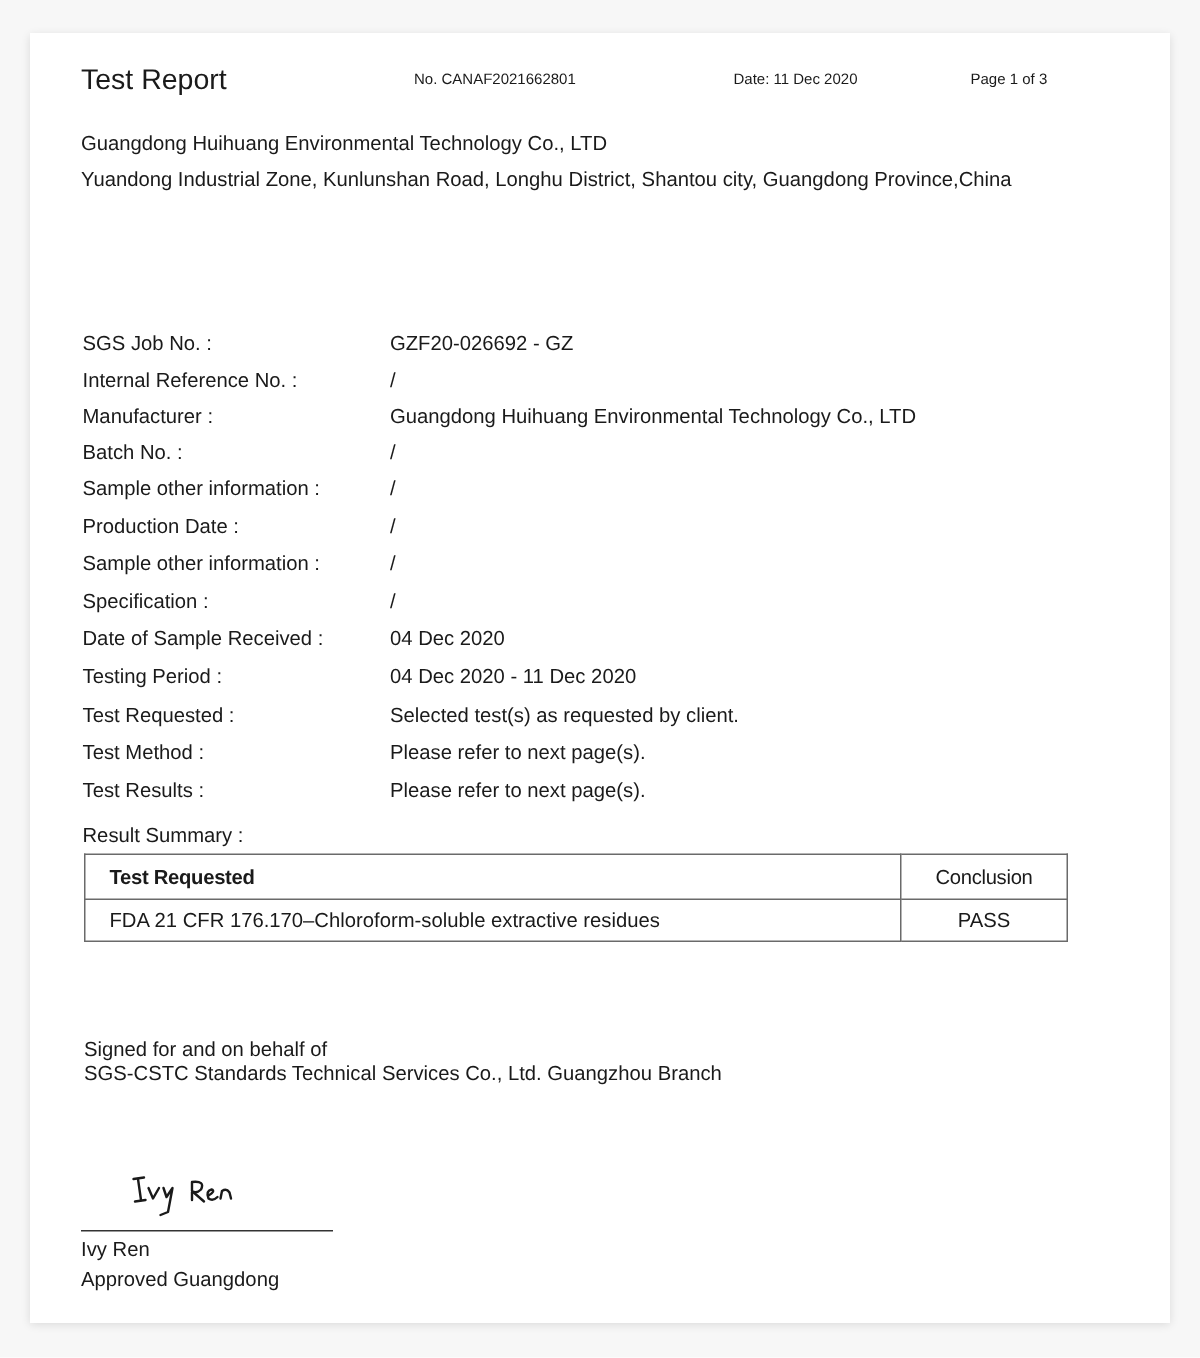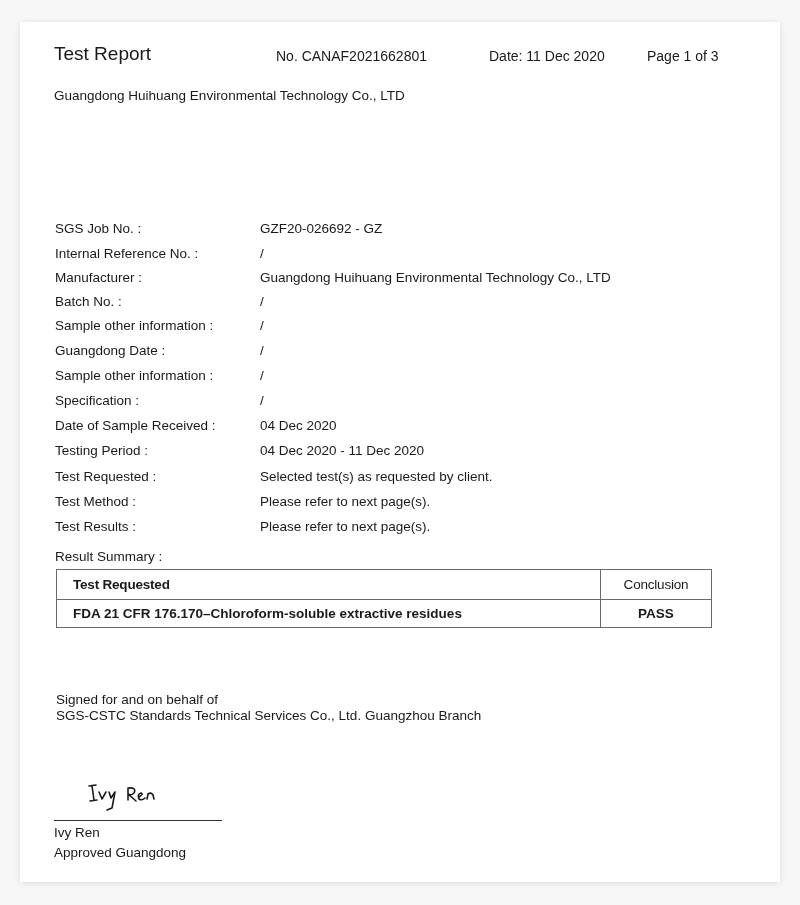--- a/index.html
+++ b/index.html
@@ -8,70 +8,71 @@
     font-family: "Liberation Sans", sans-serif; color: #1a1a1a;
     position: relative; overflow: hidden;
   }
   .page {
     position: absolute; left: 20px; top: 22px; width: 760px; height: 860px;
     background: #ffffff;
     box-shadow: 0 1px 6px rgba(0,0,0,0.12);
   }
   .abs { position: absolute; white-space: nowrap; }
   .title { left: 34px; top: 21px; font-size: 19px; }
-  .hdr { top: 26px; font-size: 14px; }
+  .hdr { top: 26px; font-size: 10px; }
   .body13 { font-size: 13.5px; }
   .row-label { left: 35px; font-size: 13.5px; }
   .row-value { left: 240px; font-size: 13.5px; }
   table.summary {
     position: absolute; left: 36px; top: 547px; width: 656px;
     border-collapse: collapse; font-size: 13.5px;
   }
   table.summary td, table.summary th {
     border: 1px solid #6a6a6a; height: 27px; padding: 0 16px;
-    font-weight: bold; text-align: left;
+    font-weight: normal; text-align: left;
   }
   table.summary th { height: 29px; font-weight: bold; letter-spacing: -0.2px; }
   table.summary .concl { width: 110px; text-align: center; padding: 0; }
   table.summary th.concl { font-weight: normal; margin-top: 19px; }
   .sigline {
     position: absolute; left: 34px; top: 798px; width: 168px; height: 1px;
     background: #333;
   }
   .sig-svg { position: absolute; left: 62px; top: 760px; }
 </style>
 </head>
 <body>
 
 <div class="page">
   <div class="abs title">Test Report</div>
   <div class="abs hdr" style="left:256px;">No. CANAF2021662801</div>
   <div class="abs hdr" style="left:469px;">Date: 11 Dec 2020</div>
   <div class="abs hdr" style="left:627px;">Page 1 of 3</div>
 
   <div class="abs body13" style="left:34px; top:66px;">Guangdong Huihuang Environmental  Technology Co., LTD</div>
+  <div class="abs body13" style="left:34px; top:90px;">Yuandong Industrial Zone, Kunlunshan Road, Longhu District, Shantou city, Guangdong Province,China</div>
 
 
   <div>
     <div class="abs row-label" style="top:199px;">SGS Job No. :</div>
     <div class="abs row-value" style="top:199px;">GZF20-026692 - GZ</div>
 
     <div class="abs row-label" style="top:224px;text-align:right;">Internal Reference No. :</div>
     <div class="abs row-value" style="top:224px;">/</div>
 
     <div class="abs row-label" style="top:248px;">Manufacturer :</div>
     <div class="abs row-value" style="top:248px;">Guangdong Huihuang Environmental  Technology Co., LTD</div>
 
     <div class="abs row-label" style="top:272px;">Batch No. :</div>
     <div class="abs row-value" style="top:272px;">/</div>
 
     <div class="abs row-label" style="top:296px;">Sample other information :</div>
     <div class="abs row-value" style="top:296px;">/</div>
 
-    <div class="abs row-label" style="top:321px;">Guangdong Date :</div>
+    <div class="abs row-label" style="top:321px;">Production Date :</div>
     <div class="abs row-value" style="top:321px;">/</div>
 
     <div class="abs row-label" style="top:346px;">Sample other information :</div>
     <div class="abs row-value" style="top:346px;">/</div>
 
     <div class="abs row-label" style="top:371px;">Specification :</div>
     <div class="abs row-value" style="top:371px;">/</div>
 
     <div class="abs row-label" style="top:396px;">Date of Sample Received :</div>
     <div class="abs row-value" style="top:396px;">04 Dec 2020</div>

